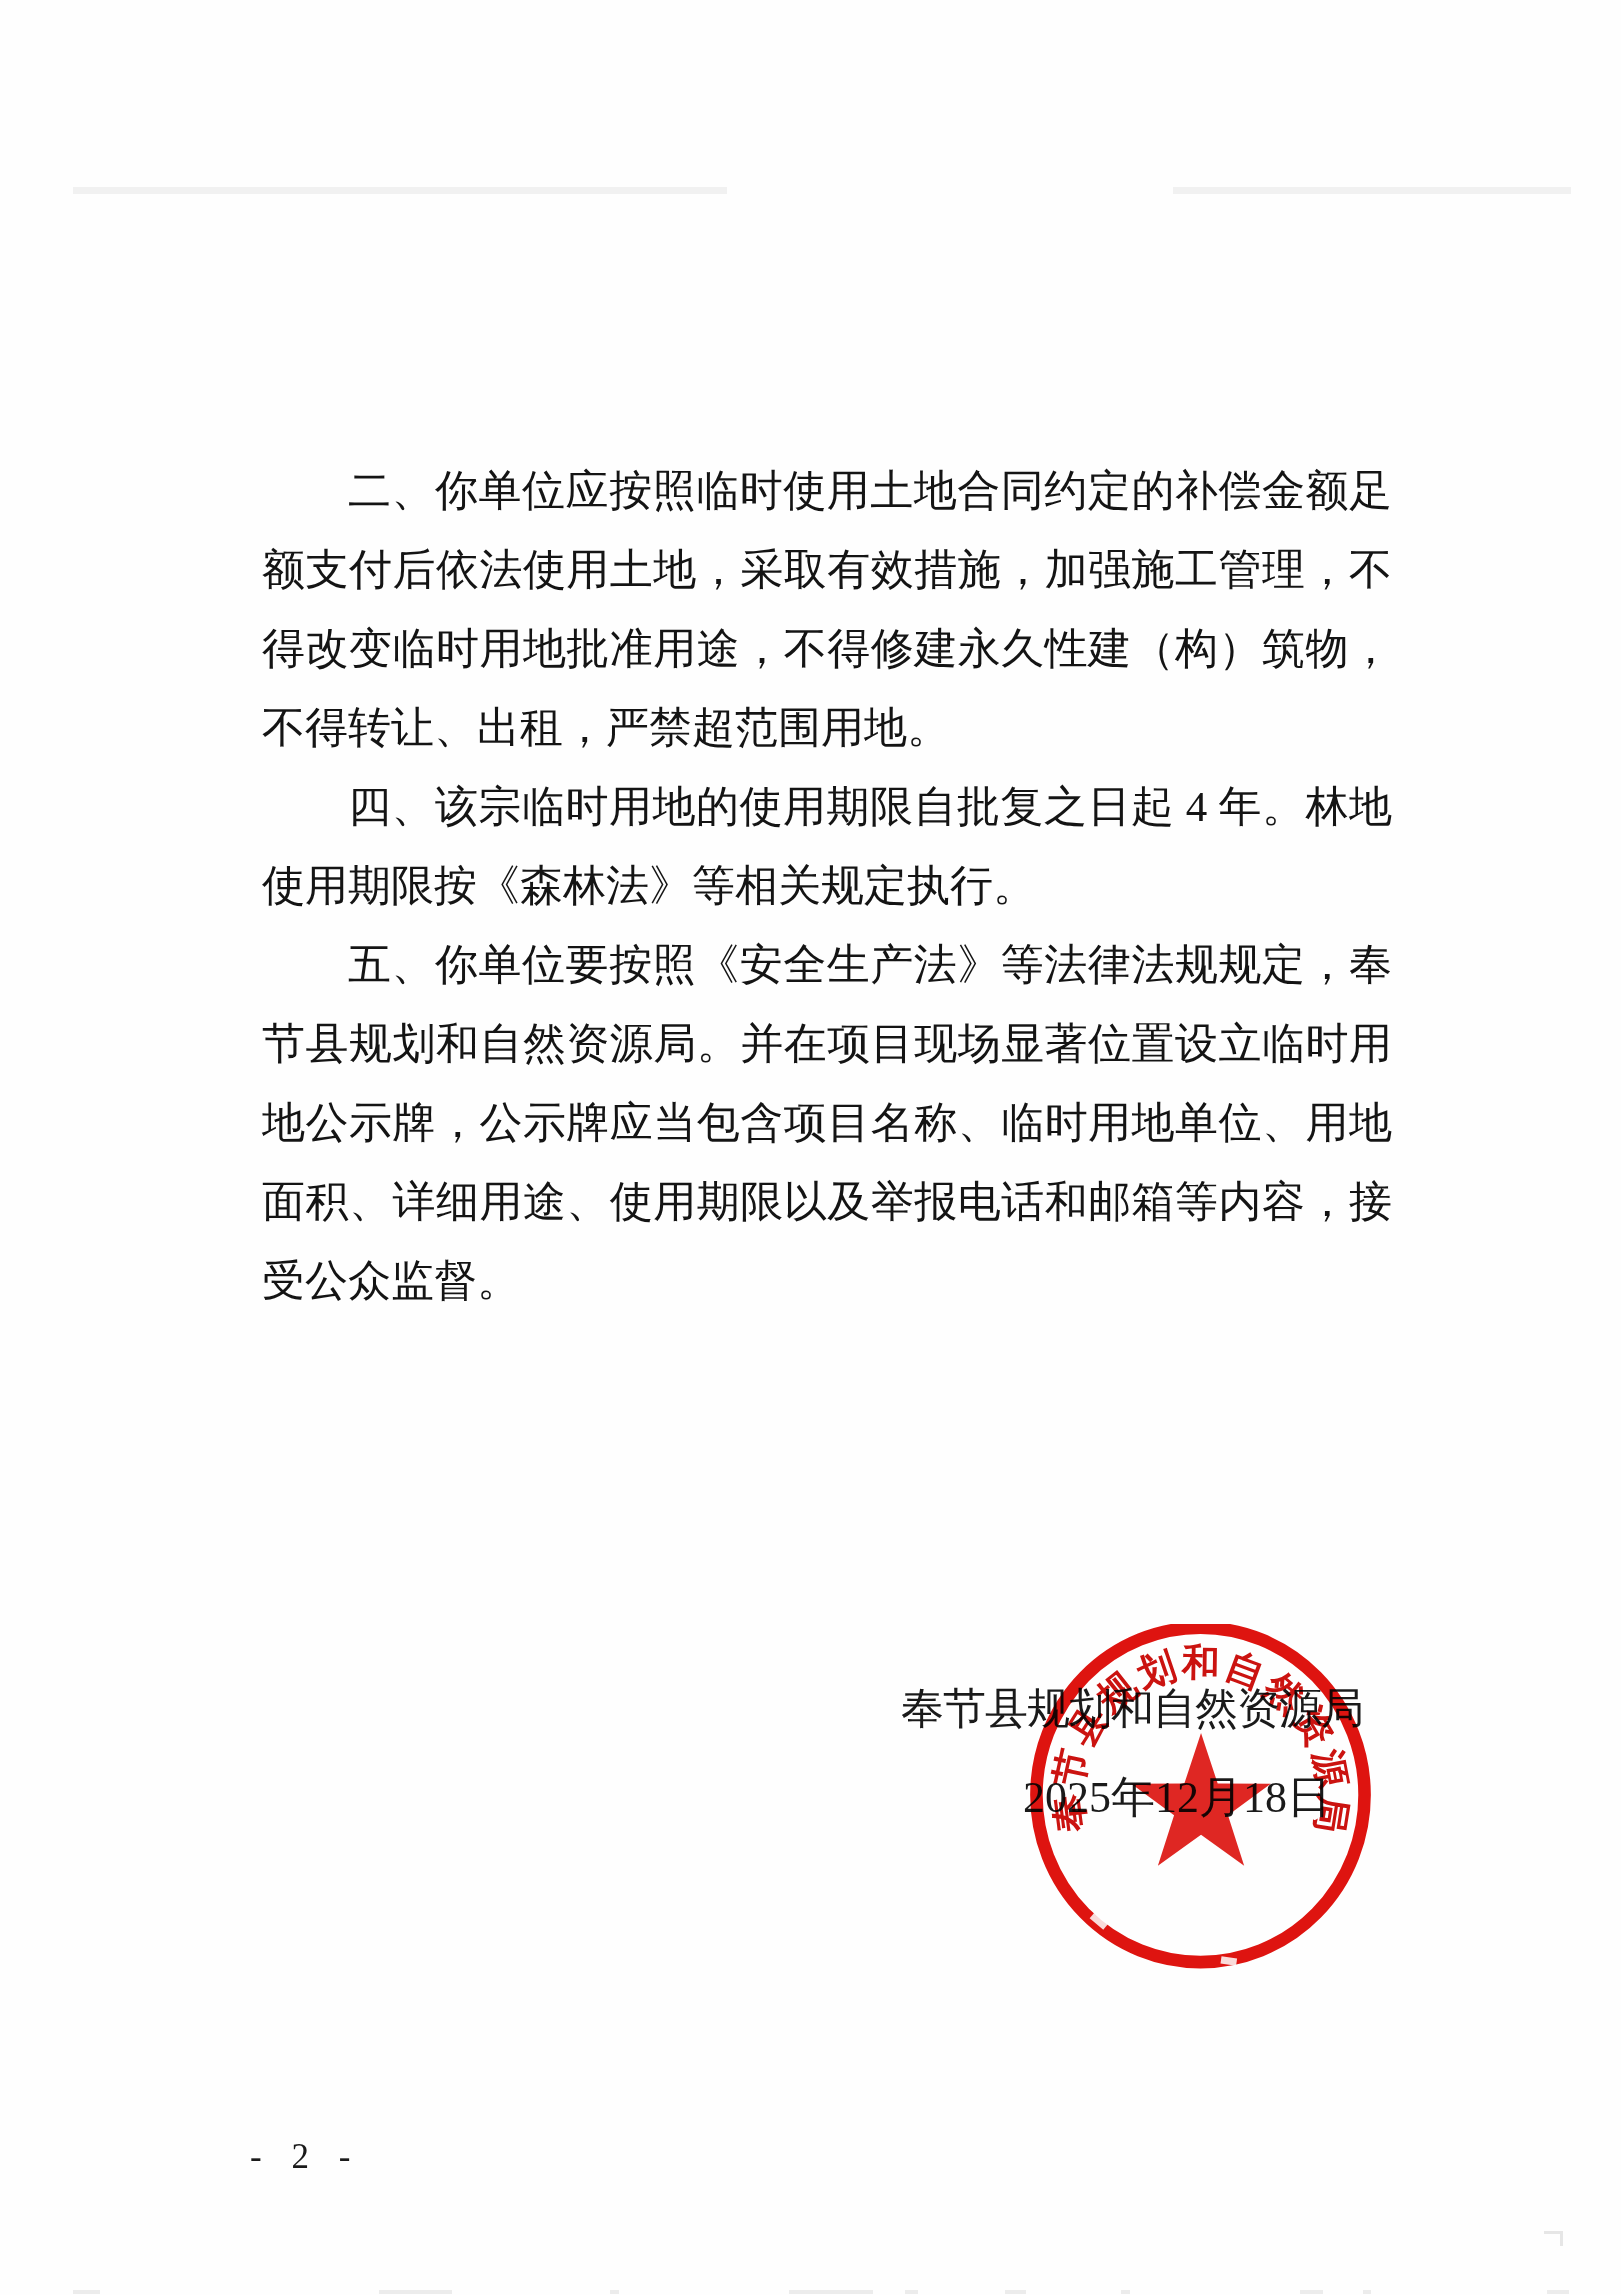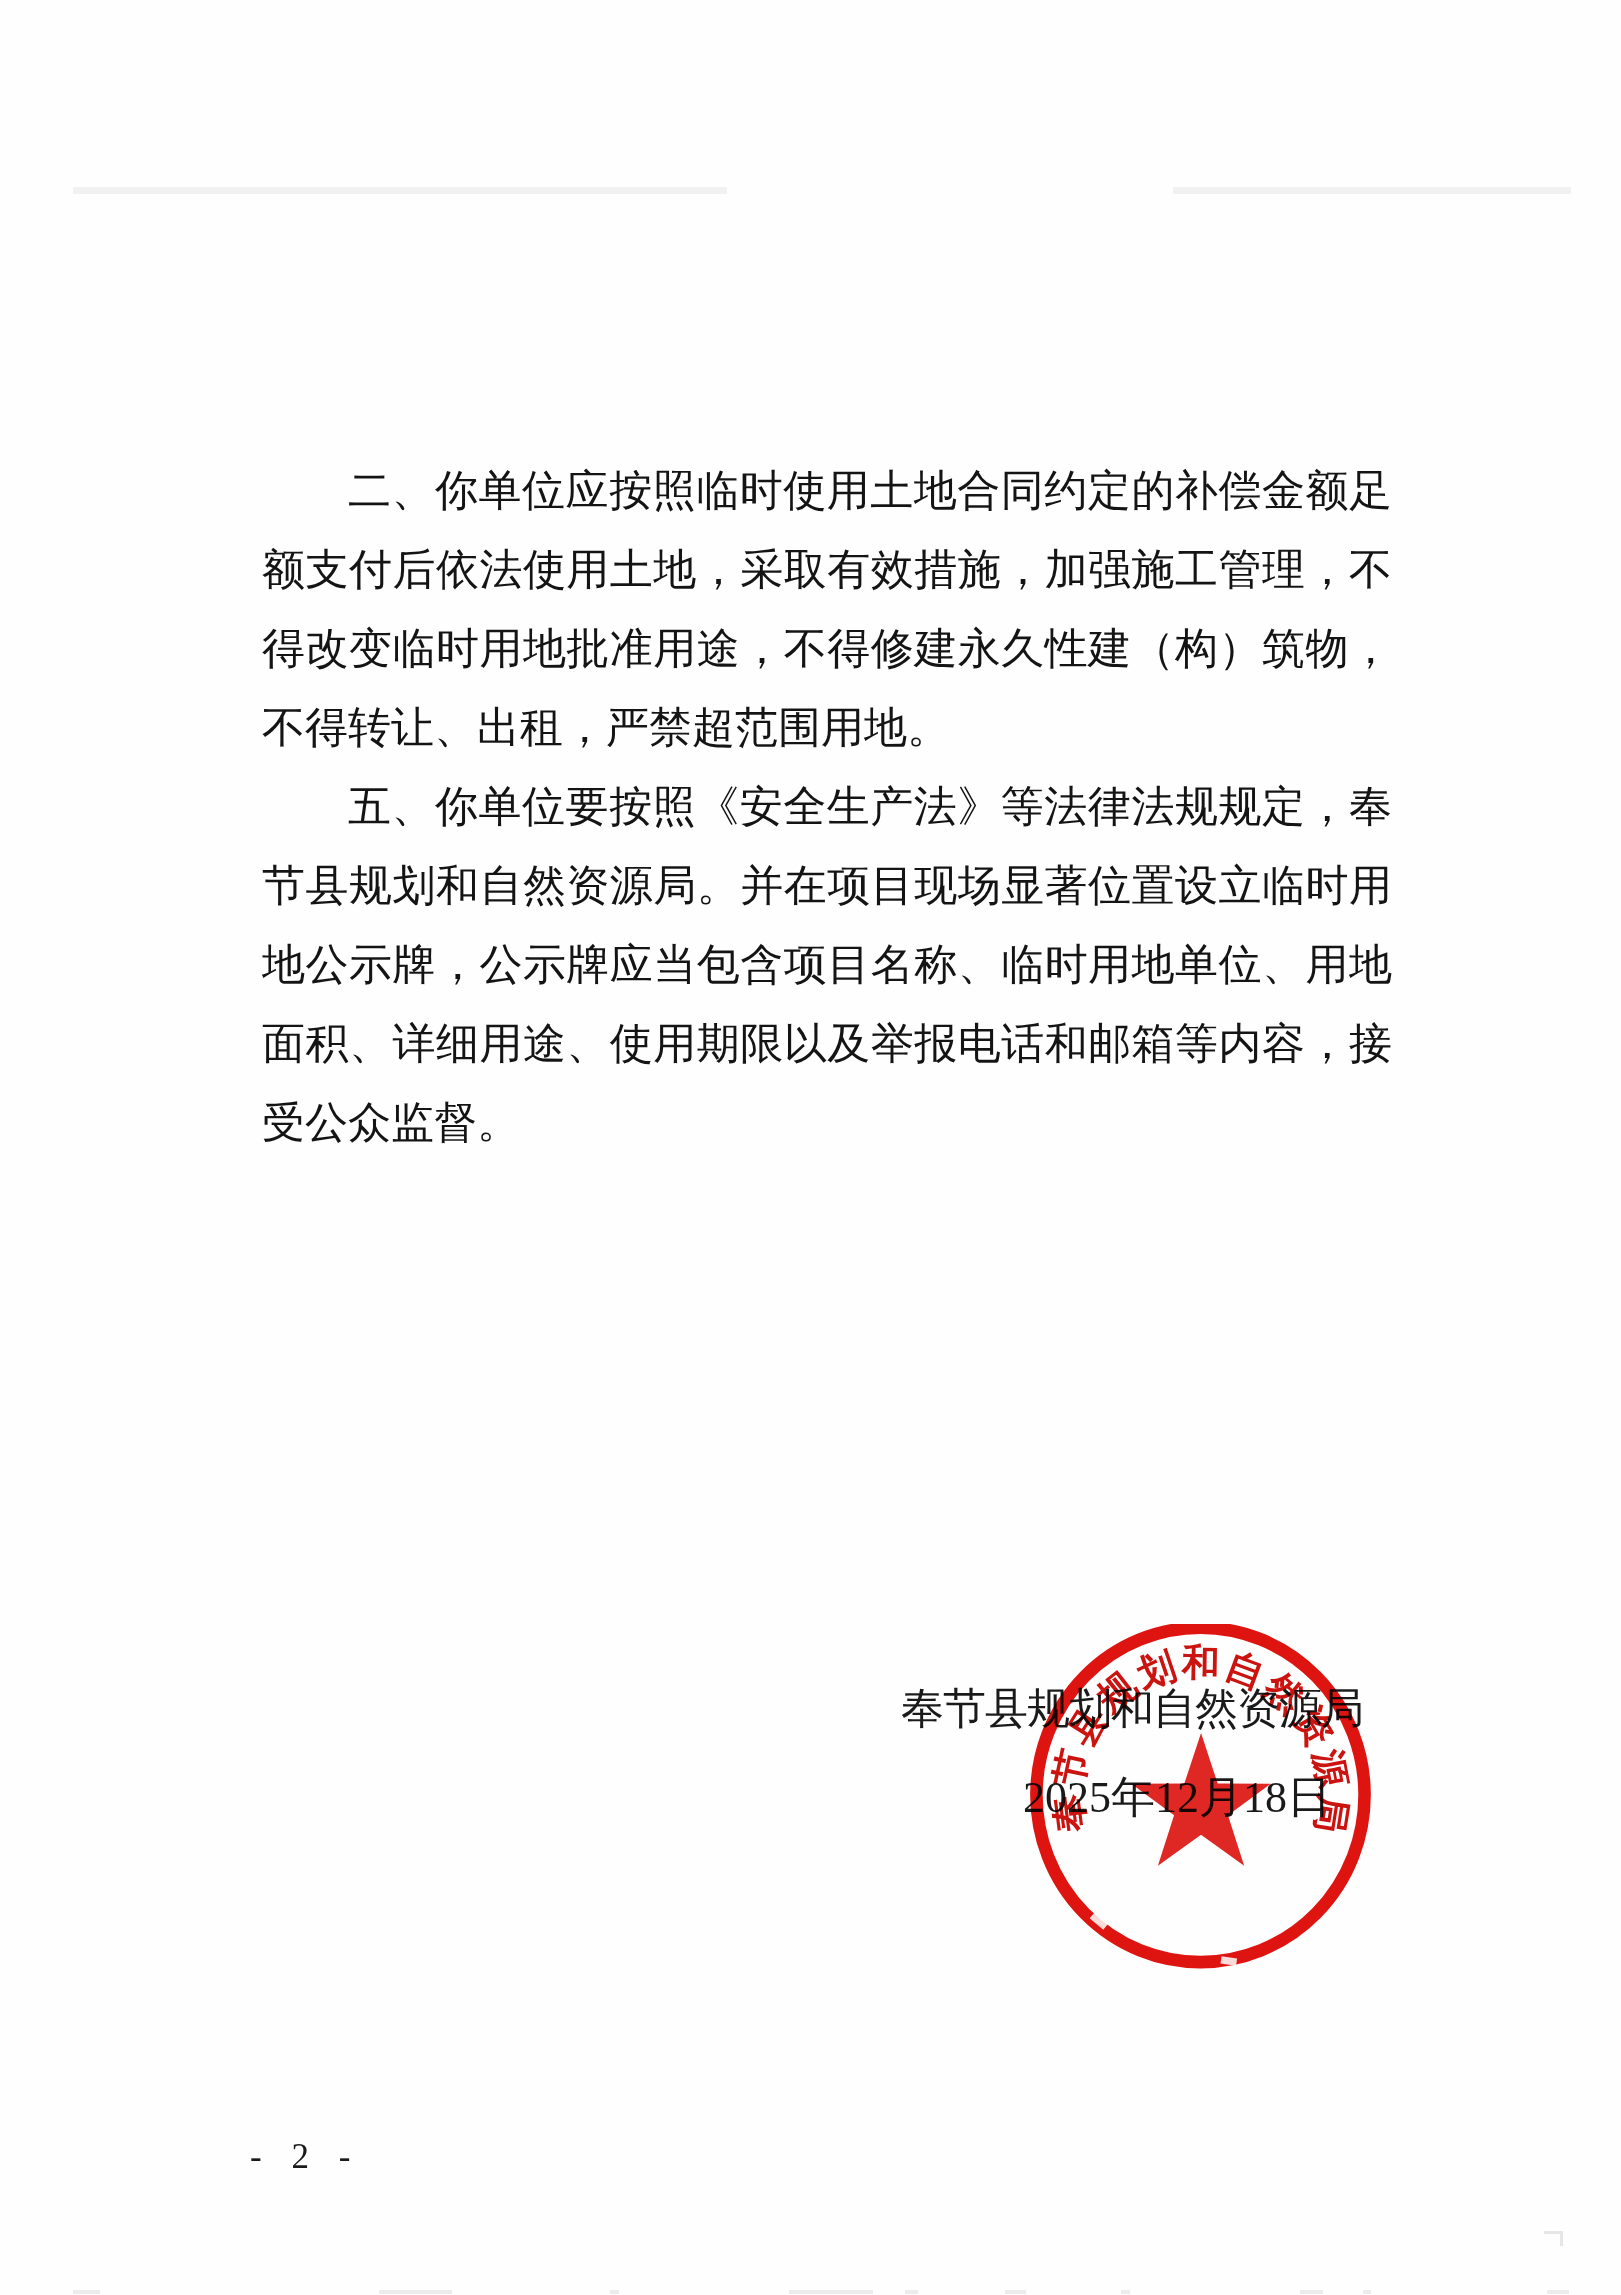--- a/index.html
+++ b/index.html
@@ -106,20 +106,21 @@
 </head>
 <body>
 
 <div class="page">
 
   <div class="artifact band-a"></div>
   <div class="artifact band-b"></div>
 
   <div class="body-text">
     <p>二、你单位应按照临时使用土地合同约定的补偿金额足额支付后依法使用土地，采取有效措施，加强施工管理，不得改变临时用地批准用途，不得修建永久性建（构）筑物，不得转让、出租，严禁超范围用地。</p>
+    <p>四、该宗临时用地的使用期限自批复之日起 4 年。林地使用期限按《森林法》等相关规定执行。</p>
     <p>五、你单位要按照《安全生产法》等法律法规规定，奉节县规划和自然资源局。并在项目现场显著位置设立临时用地公示牌，公示牌应当包含项目名称、临时用地单位、用地面积、详细用途、使用期限以及举报电话和邮箱等内容，接受公众监督。</p>
   </div>
 
   <div class="sig-org">奉节县规划和自然资源局</div>
   <div class="sig-date">2025年12月18日</div>
 
   <svg class="seal" viewBox="0 0 662 662" xmlns="http://www.w3.org/2000/svg">
     <ellipse class="seal-ring" cx="331" cy="326" rx="313" ry="319"></ellipse>
 
     <rect class="ring-gap" x="120" y="560" width="34" height="14" transform="rotate(40 137 567)"></rect>

